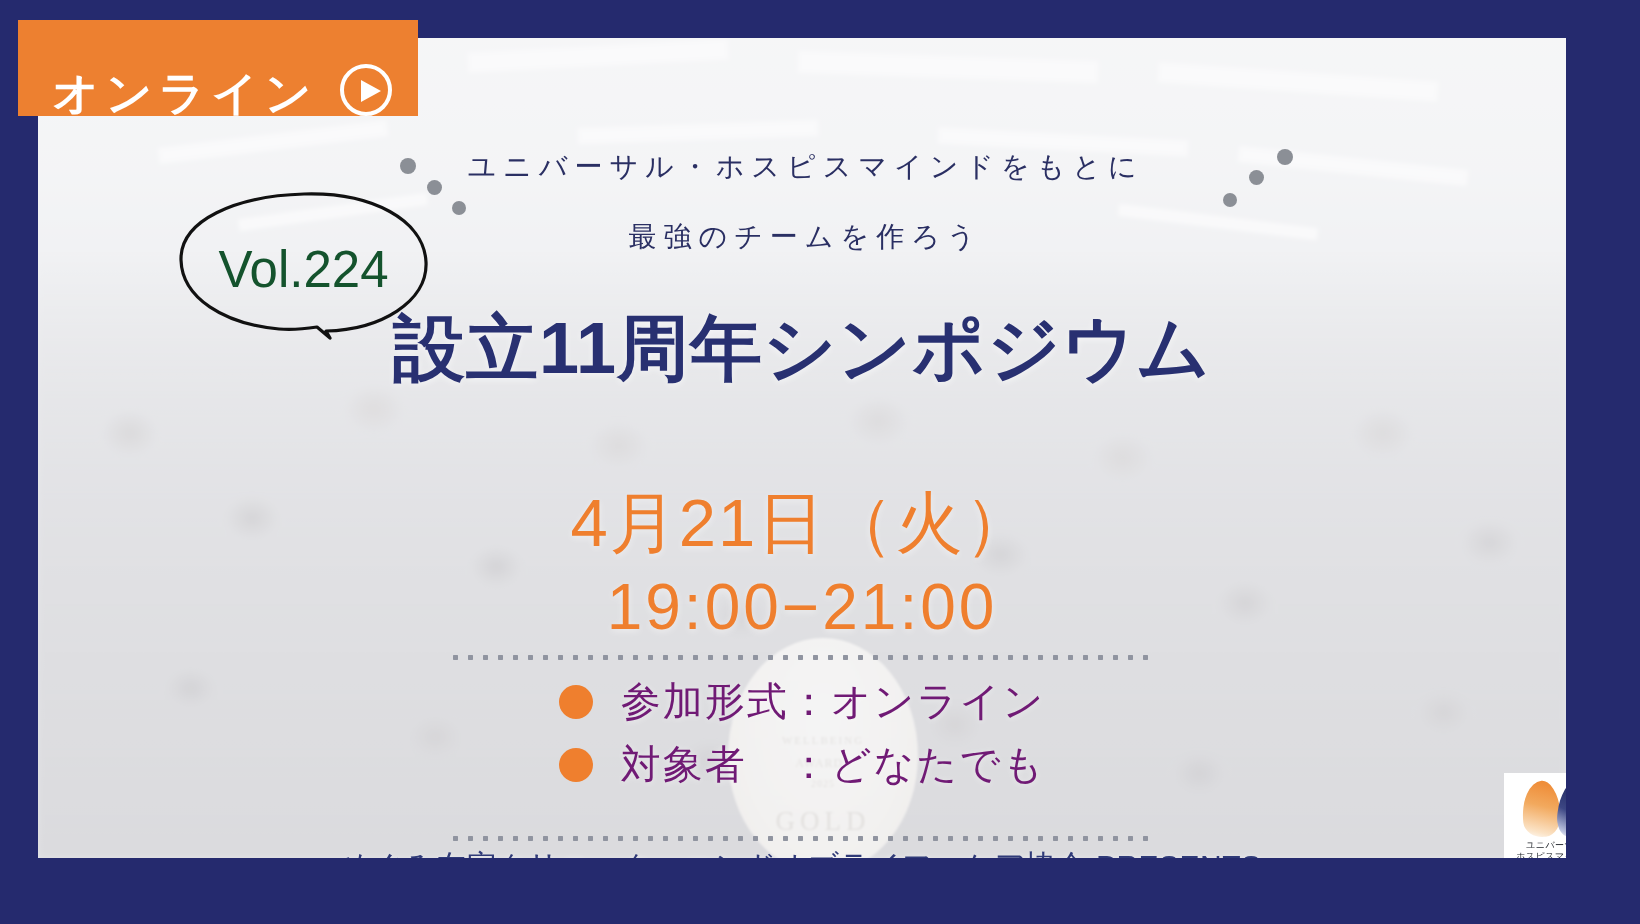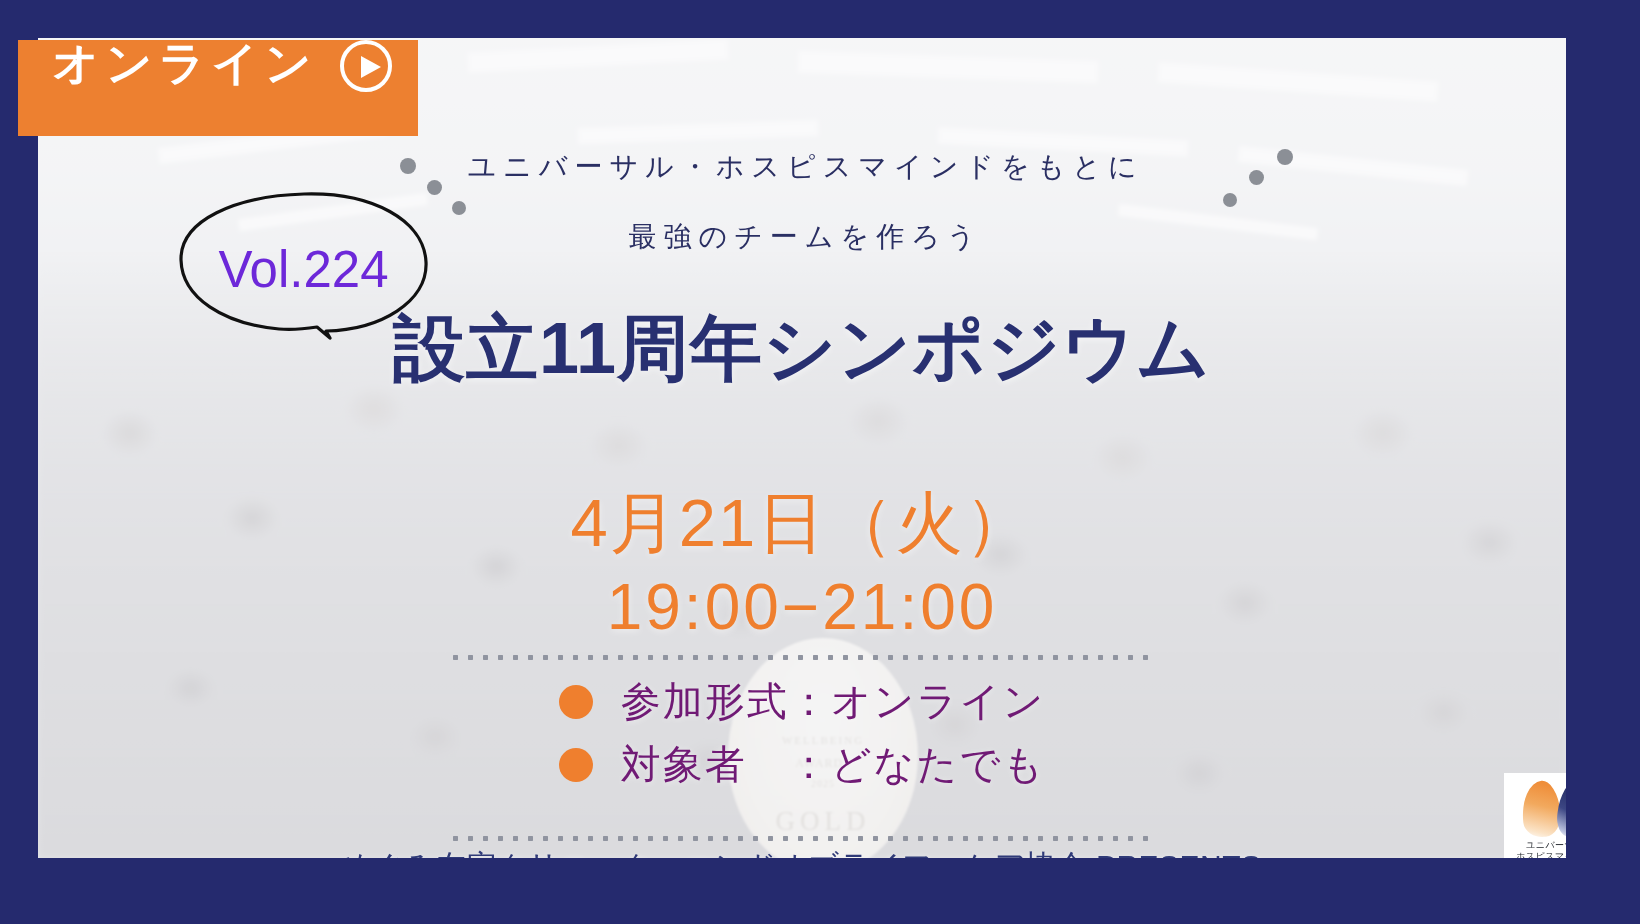--- a/index.html
+++ b/index.html
@@ -100,25 +100,24 @@
 
   
   #online-badge {
     position: absolute;
     left: 18px;
     top: 20px;
     width: 400px;
     height: 96px;
     background: #ed8030;
     display: flex;
-    align-items: flex-start;
+    align-items: flex-end;
     justify-content: center;
     gap: 22px;
     z-index: 30;
-    margin-top: 20px;
   }
   #online-badge .badge-text {
     color: #ffffff;
     font-size: 46px;
     font-weight: 600;
     letter-spacing: 6px;
     line-height: 1;
     padding-left: 8px;
   }
   .play-circle {
@@ -146,21 +145,21 @@
     height: 150px;
     z-index: 25;
   }
   #vol-bubble svg { position: absolute; inset: 0; }
   #vol-bubble .vol-label {
     position: absolute;
     left: 0; right: 0;
     top: 50px;
     text-align: center;
     font-size: 51px;
-    color: #6d28d9;
+    color: #14532d;
     letter-spacing: 0px;
     font-weight: 400;
   }
 
   
   .dot {
     position: absolute;
     border-radius: 50%;
     background: #8b8f96;
     z-index: 12;

